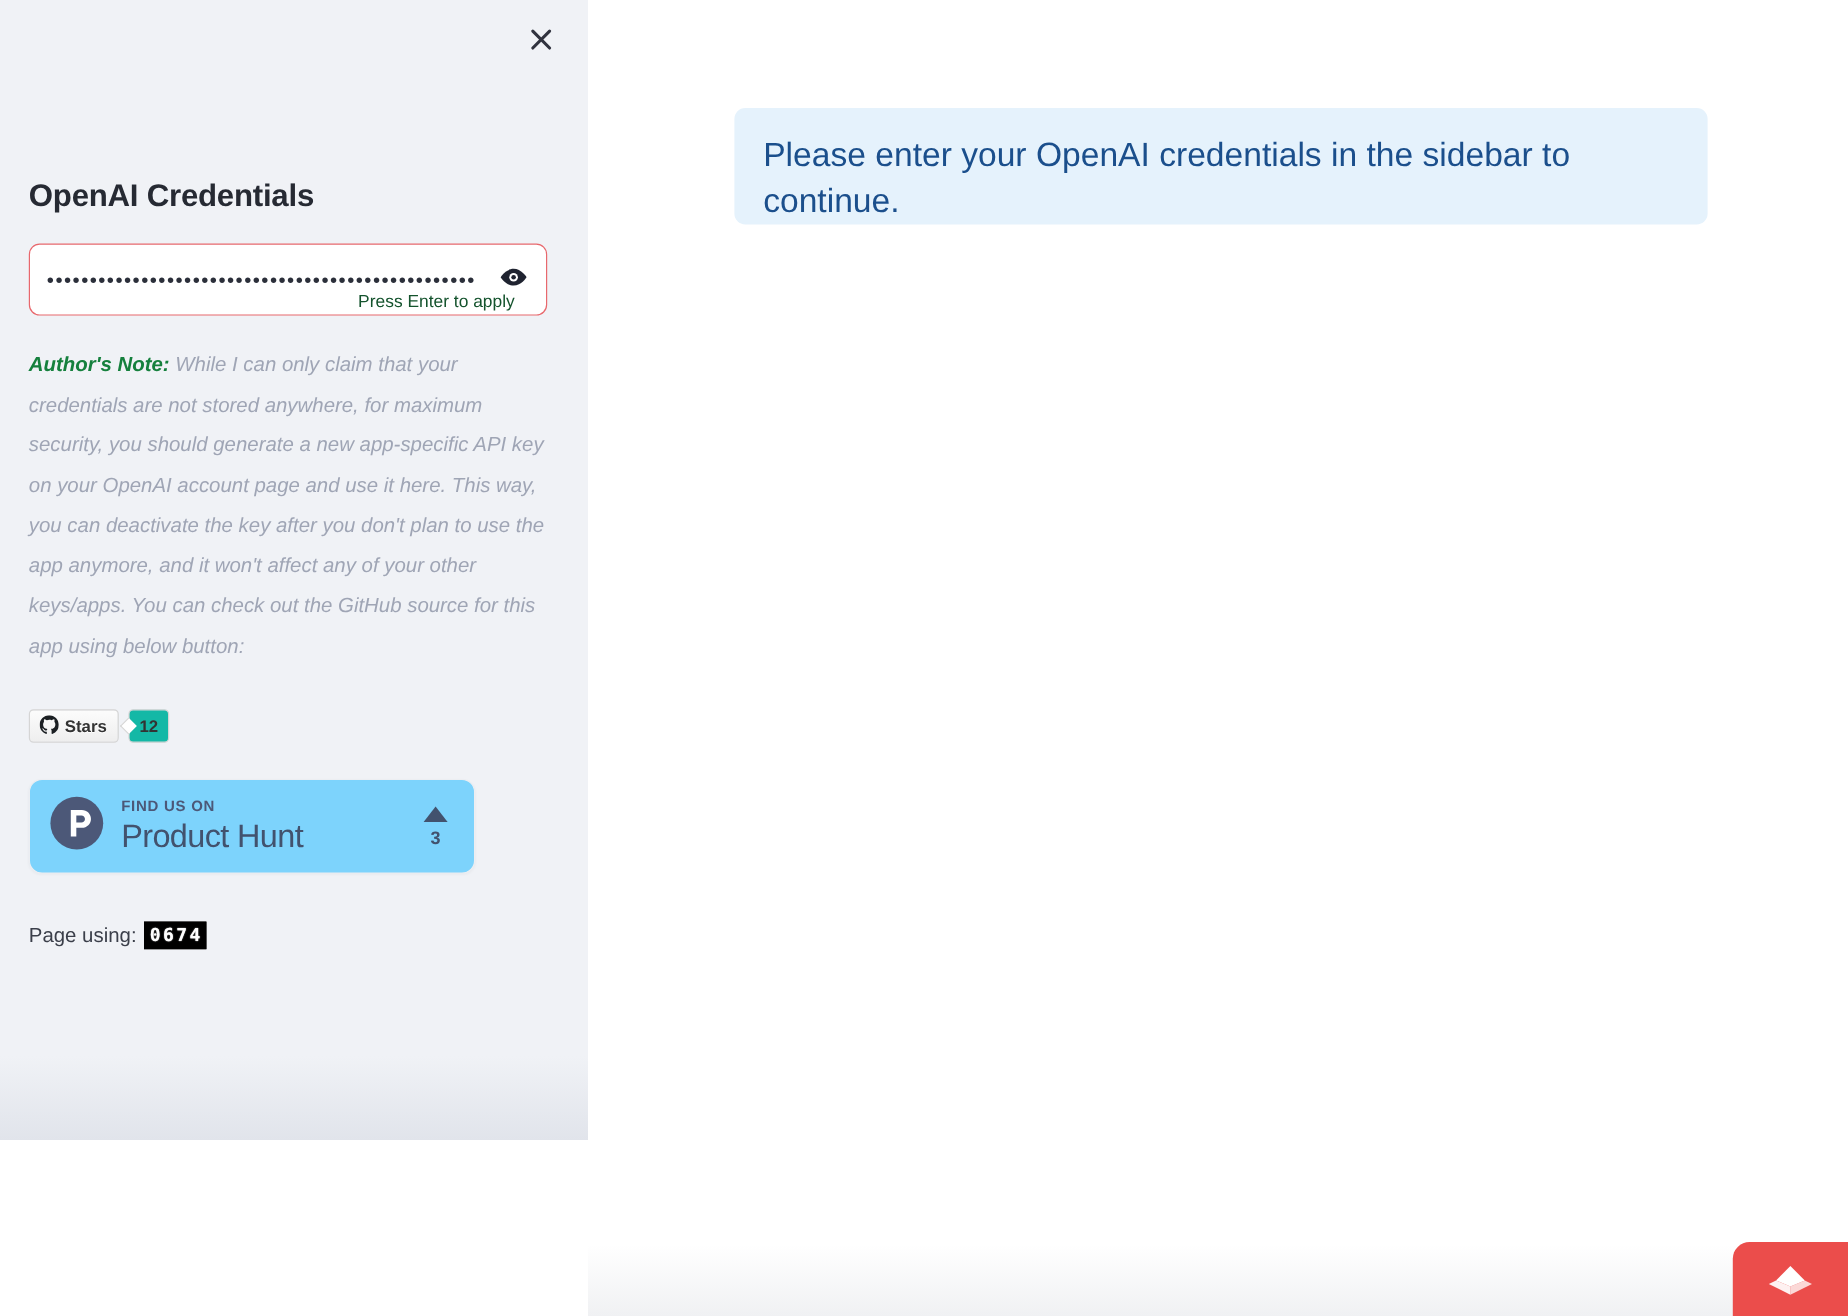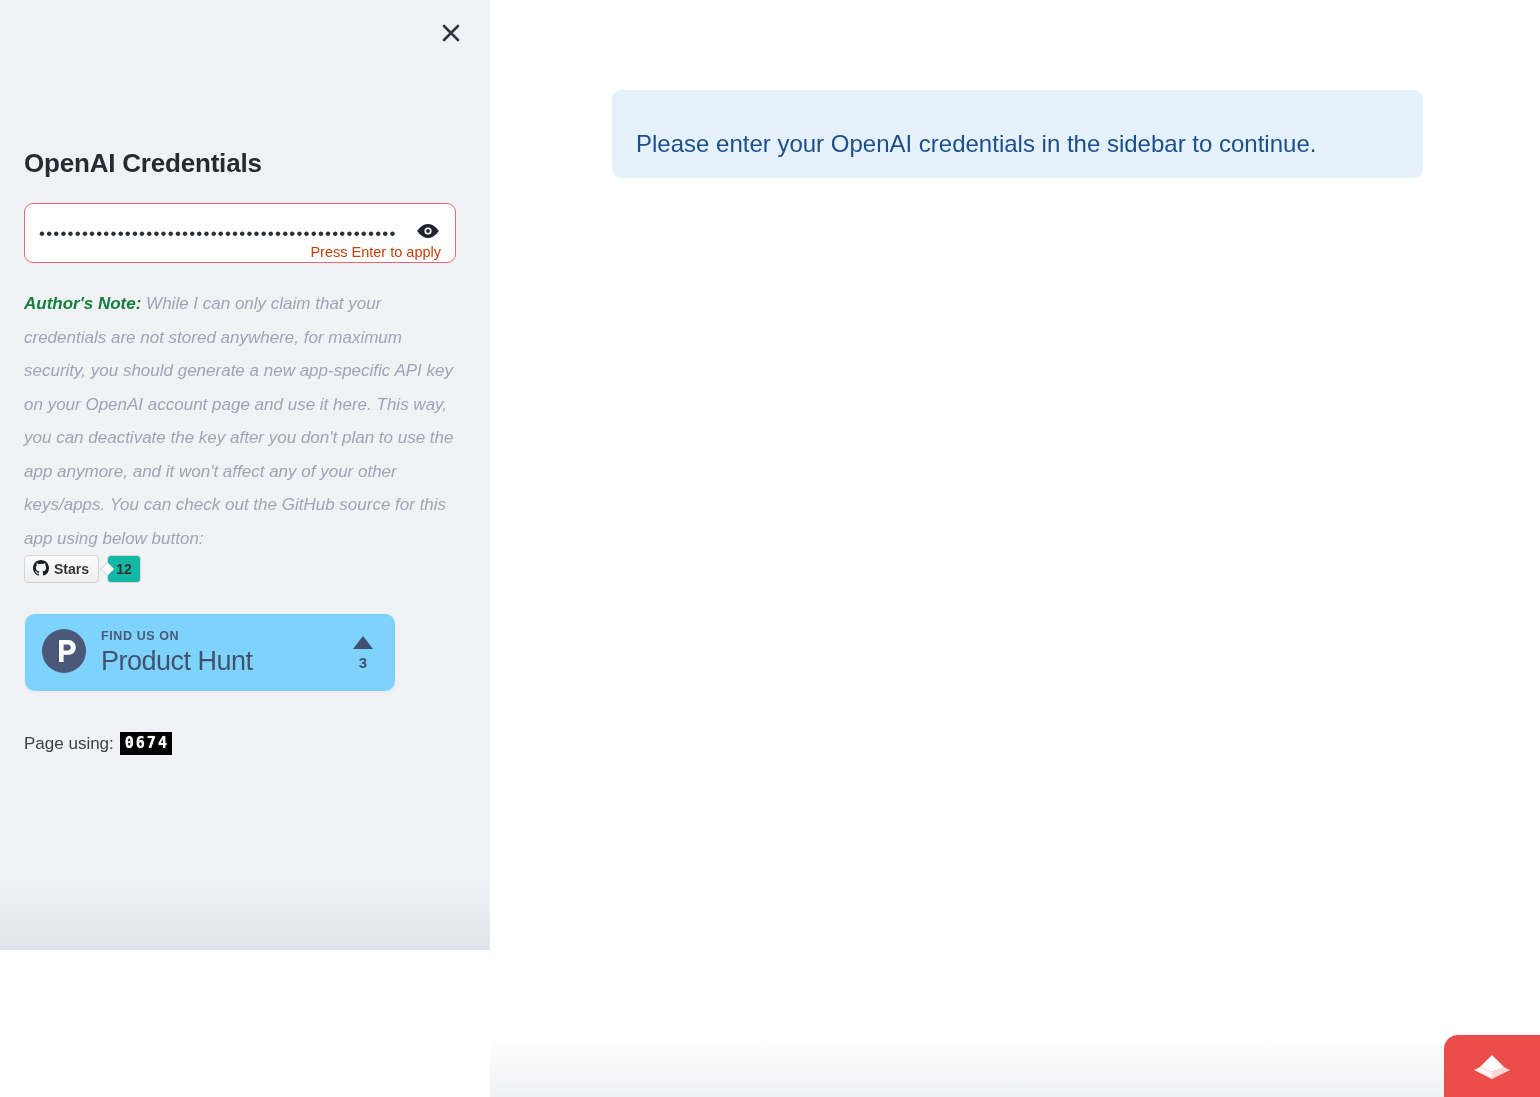--- a/index.html
+++ b/index.html
@@ -100,42 +100,43 @@
     display: flex;
     align-items: center;
     justify-content: center;
     background: transparent;
     border: none;
     cursor: pointer;
     margin-right: 4px;
   }
   .press-enter {
     position: absolute;
-    right: 14px;
+    right: 26px;
     bottom: 2px;
     font-size: 14.5px;
-    color: #c2410c;
+    color: #14532d;
     white-space: nowrap;
   }
 
   
   .author-note {
     width: 436px;
     margin-top: 24px;
     font-style: italic;
     font-size: 17px;
     line-height: 33.5px;
     color: #9fa5b5;
   }
   .author-note b { font-weight: bold; color: #15803d; font-style: italic; margin-top: 32px; }
 
   
   .gh-row {
     display: flex;
     align-items: center;
+    margin-top: 36px;
     height: 28px;
   }
   .gh-btn {
     display: flex;
     align-items: center;
     gap: 5px;
     height: 28px;
     padding: 0 9px 0 8px;
     background: linear-gradient(to bottom, #fcfcfc 0%, #eeeeee 100%);
     border: 1px solid #d5d5d5;
@@ -273,21 +274,21 @@
     top: 90px;
     width: 811px;
     min-height: 88px;
     background: #e5f2fc;
     border-radius: 9px;
     display: flex;
     align-items: center;
     padding: 0 24px;
   }
   .info-text {
-    font-size: 24px;
+    font-size: 28px;
     color: #1b4f8c;
     line-height: 1.4;
     margin-top: 19px;
   }
 
   
   .float-widget {
     position: absolute;
     right: 0;
     bottom: 0;

